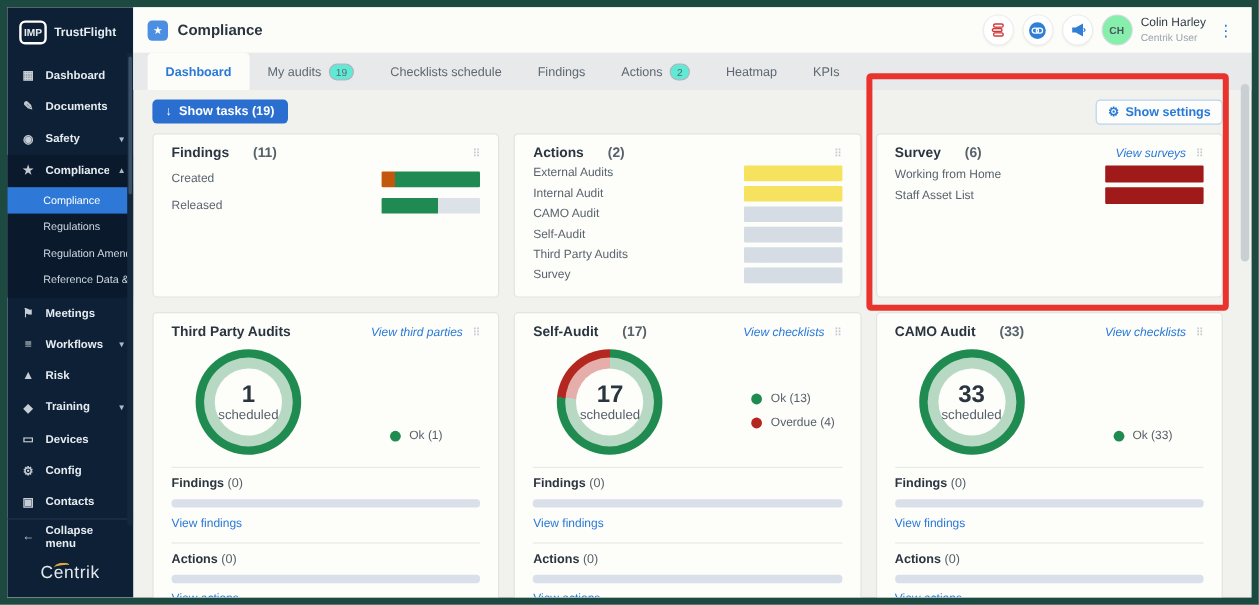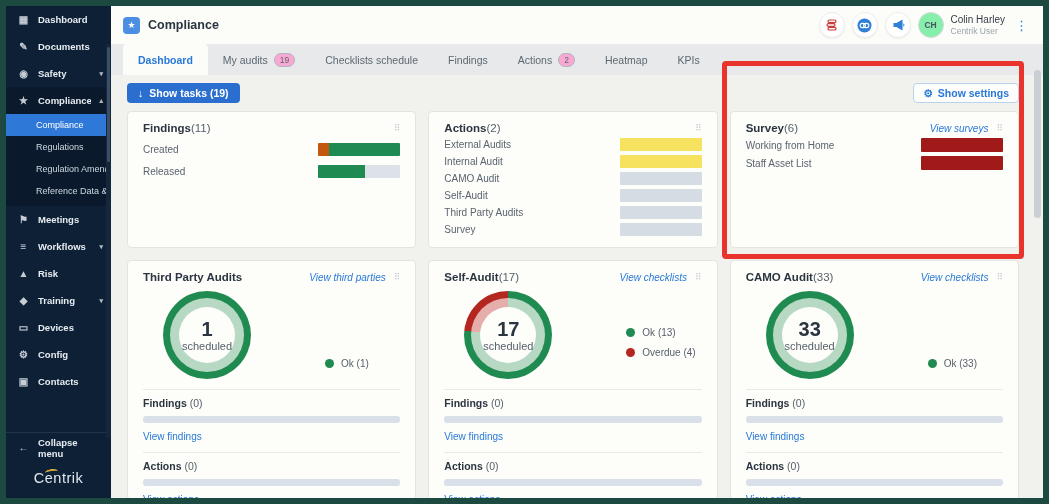--- a/index.html
+++ b/index.html
@@ -59,40 +59,40 @@
   .user-name { font-size:10px; color:#333d47; }
   .user-role { font-size:8.5px; color:#9aa4ad; }
   .kebab { color:#2879d8; font-size:13px; padding:0 3px; cursor:pointer; }
 
   .tabbar { height:31px; flex-shrink:0; background:#e7e9ea; display:flex; align-items:stretch;
     padding-left:12px; }
   .tab { display:flex; align-items:center; gap:6px; padding:0 15px; font-size:10.5px;
     color:#5d6872; cursor:pointer; white-space:nowrap; }
   .tab.active { background:#fcfcf9; color:#2879d8; font-weight:bold; border-radius:4px 4px 0 0; }
   .tab-badge { border:1px solid #aeb7bf; border-radius:9px; padding:1px 5px; font-size:8.5px;
-    color:#5d6872; background:#f9a8d4; }
+    color:#5d6872; background:#5eead4; }
   .tab-badge:empty { display:none; }
 
   .content { flex:1; padding:8px 24px 8px 16px; position:relative; overflow:hidden; }
   .toolbar { display:flex; justify-content:space-between; align-items:flex-start; height:26px; }
   .btn-show-tasks { background:#2a6fd0; color:#fff; font-size:10.5px; font-weight:bold;
     border:none; border-radius:4px; padding:4px 11px; display:flex; gap:6px; align-items:center;
     cursor:pointer; font-family:inherit; }
   .btn-show-settings { background:#fdfdfb; color:#2879d8; font-size:10.5px; font-weight:600;
     border:1px solid #b9d2ef; border-radius:4px; padding:3px 9px; display:flex; gap:5px;
     align-items:center; cursor:pointer; font-family:inherit; }
 
   .grid { display:grid; grid-template-columns:repeat(3,1fr); gap:12px; margin-top:2px; }
   .card { background:#fdfdfa; border:1px solid #e3e4df; border-radius:4px;
     padding:10px 15px; overflow:hidden; }
   .card.small { height:137px; }
   .card.big { height:240px; }
   .card-head { display:flex; align-items:center; font-size:11.5px; color:#2b3540; }
   .card-title { font-weight:bold; }
-  .card-count { color:#57616b; margin-left:0; font-weight:400; }
+  .card-count { color:#57616b; margin-left:20px; font-weight:700; }
   .card-link { margin-left:auto; color:#2879d8; font-size:10px; cursor:pointer; text-decoration:none;font-style:italic; }
   .drag { color:#c2c9d0; font-size:9px; margin-left:8px; cursor:grab; }
   .drag.pushed { margin-left:auto; }
 
   .bar-row { display:flex; align-items:center; margin-top:4px; font-size:10px; color:#5a646e;gap:24px; }
   .card-findings .bar-row { margin-top:9px; }
   .bar-label { flex:1; }
   .bar { width:82px; height:13px; border-radius:1px; flex-shrink:0; }
   .card-survey .bar { height:14px; }
 
@@ -123,20 +123,24 @@
     background:#c9cfd3; border-radius:4px; }
 
   svg { display:block; }
 </style>
 </head>
 <body>
 
 <div class="frame">
 
   <aside class="sidebar">
+    <div class="logo-row">
+      <span class="logo-badge">IMP</span>
+      <span class="logo-text">TrustFlight</span>
+    </div>
 
     <div class="nav-item">
       <span class="nav-icon">▦</span>
       <span class="nav-label">Dashboard</span>
     </div>
     <div class="nav-item">
       <span class="nav-icon">✎</span>
       <span class="nav-label">Documents</span>
     </div>
     <div class="nav-item">

